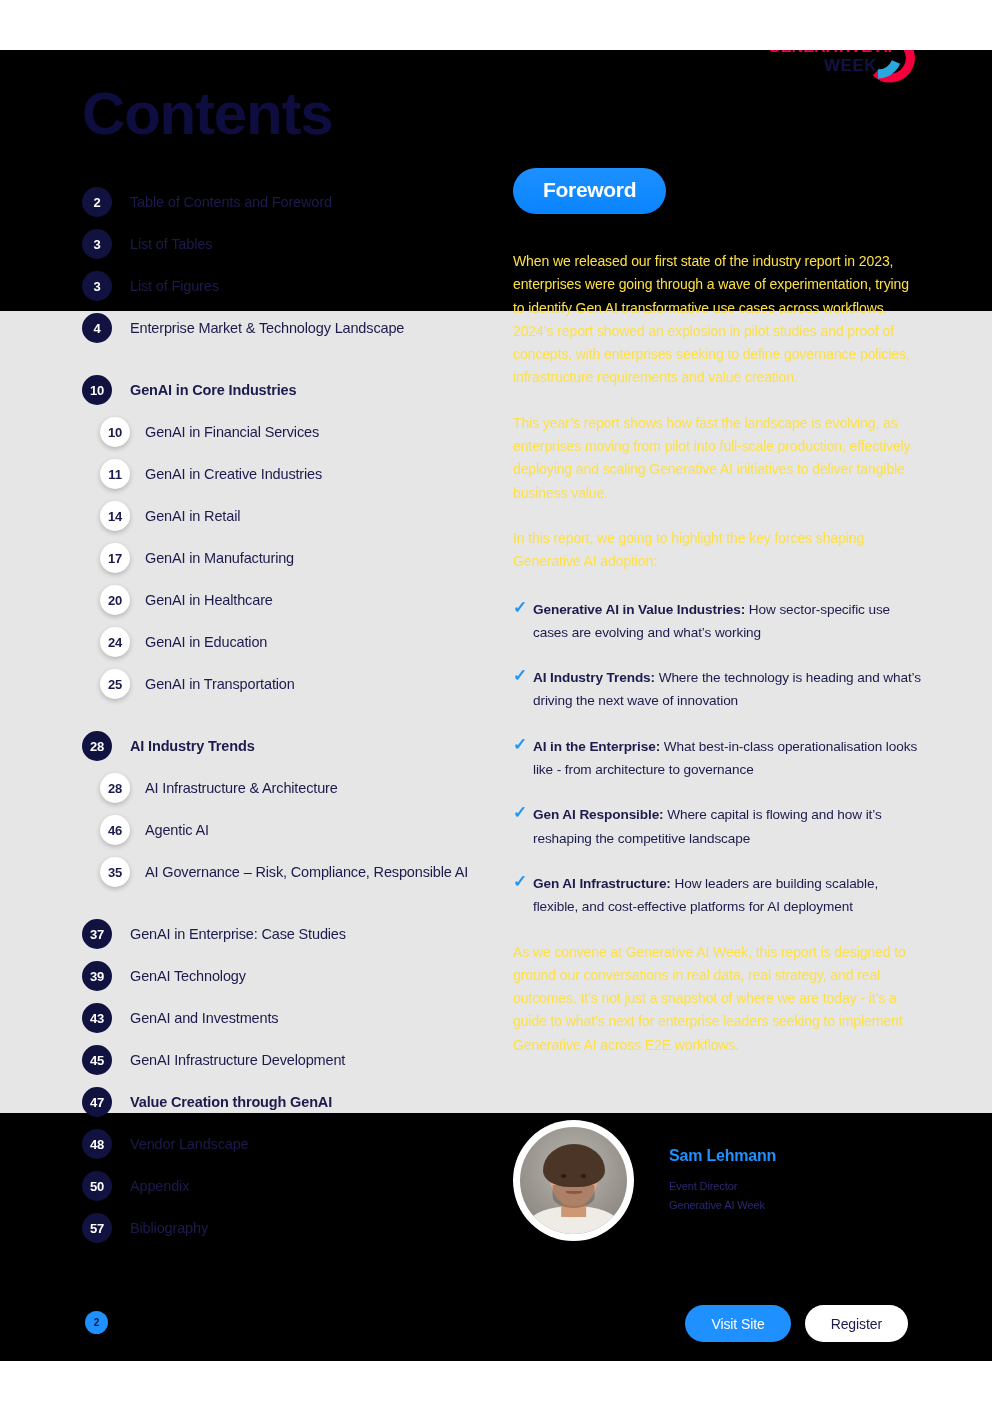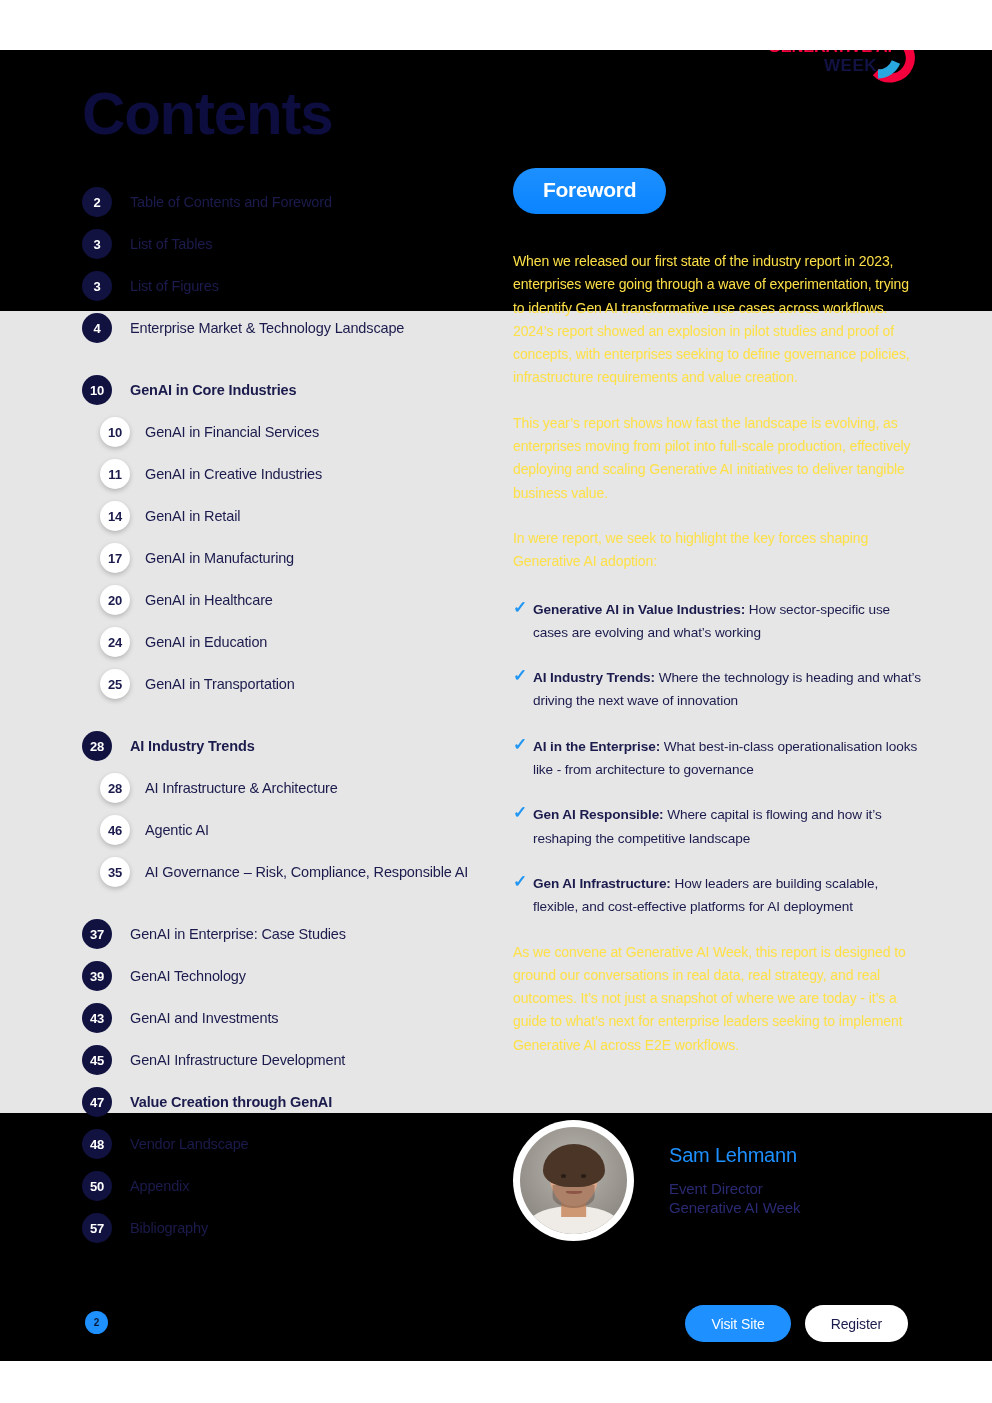--- a/index.html
+++ b/index.html
@@ -163,25 +163,25 @@
            background:#2a1d15; border-radius:50%; }
   .p-eye.l { left:38%; } .p-eye.r { right:38%; }
   #p-mouth { position:absolute; left:50%; top:60%; width:15%; height:3%;
              transform:translateX(-50%); background:#8c5545; border-radius:0 0 60% 60%; }
   #p-beard { position:absolute; left:50%; top:54%; width:40%; height:22%;
              transform:translateX(-50%);
              background:rgba(74,53,39,0.35); border-radius:0 0 55% 55%; }
 
   #author-meta { margin-left:35px; }
   #author-name {
-    font-size:20px; font-weight:400; color:#1e90ff; letter-spacing:-0.2px;
+    font-size:16px; font-weight:700; color:#1e90ff; letter-spacing:-0.2px;
     margin-bottom:12px;
   }
   .author-sub {
-    font-size:15px; color:#2a2a73; letter-spacing:-0.1px; line-height:19px;
+    font-size:11px; color:#2a2a73; letter-spacing:-0.1px; line-height:19px;
   }
 
   
   #page-num {
     position:absolute; left:85px; top:1311px;
     width:23px; height:23px; border-radius:50%;
     background:#1e90ff; color:#0c1a3a;
     display:flex; align-items:center; justify-content:center;
     font-size:10px; font-weight:600;
   }
@@ -322,21 +322,21 @@
           <span class="badge dark">57</span>
           <span class="toc-label">Bibliography</span>
         </div>
       </nav>
 
     <section id="right-col">
       <div id="foreword-pill">Foreword</div>
 
       <p class="para first">When we released our first state of the industry report in 2023, enterprises were going through a wave of experimentation, trying to identify Gen AI transformative use cases across workflows. 2024’s report showed an explosion in pilot studies and proof of concepts, with enterprises seeking to define governance policies, infrastructure requirements and value creation.</p>
       <p class="para">This year’s report shows how fast the landscape is evolving, as enterprises moving from pilot into full-scale production, effectively deploying and scaling Generative AI initiatives to deliver tangible business value.</p>
-      <p class="para">In were report, we seek to highlight the key forces shaping Generative AI adoption:</p>
+      <p class="para">In this report, we going to highlight the key forces shaping Generative AI adoption:</p>
 
       <div class="bullets" id="bullets">
           <div class="bullet">
             <span class="check">✓</span>
             <span class="bullet-text"><b>Generative AI in Value Industries:</b><span> How sector-specific use cases are evolving and what’s working</span></span>
           </div>
           <div class="bullet">
             <span class="check">✓</span>
             <span class="bullet-text"><b>AI Industry Trends:</b><span> Where the technology is heading and what’s driving the next wave of innovation</span></span>
           </div>

